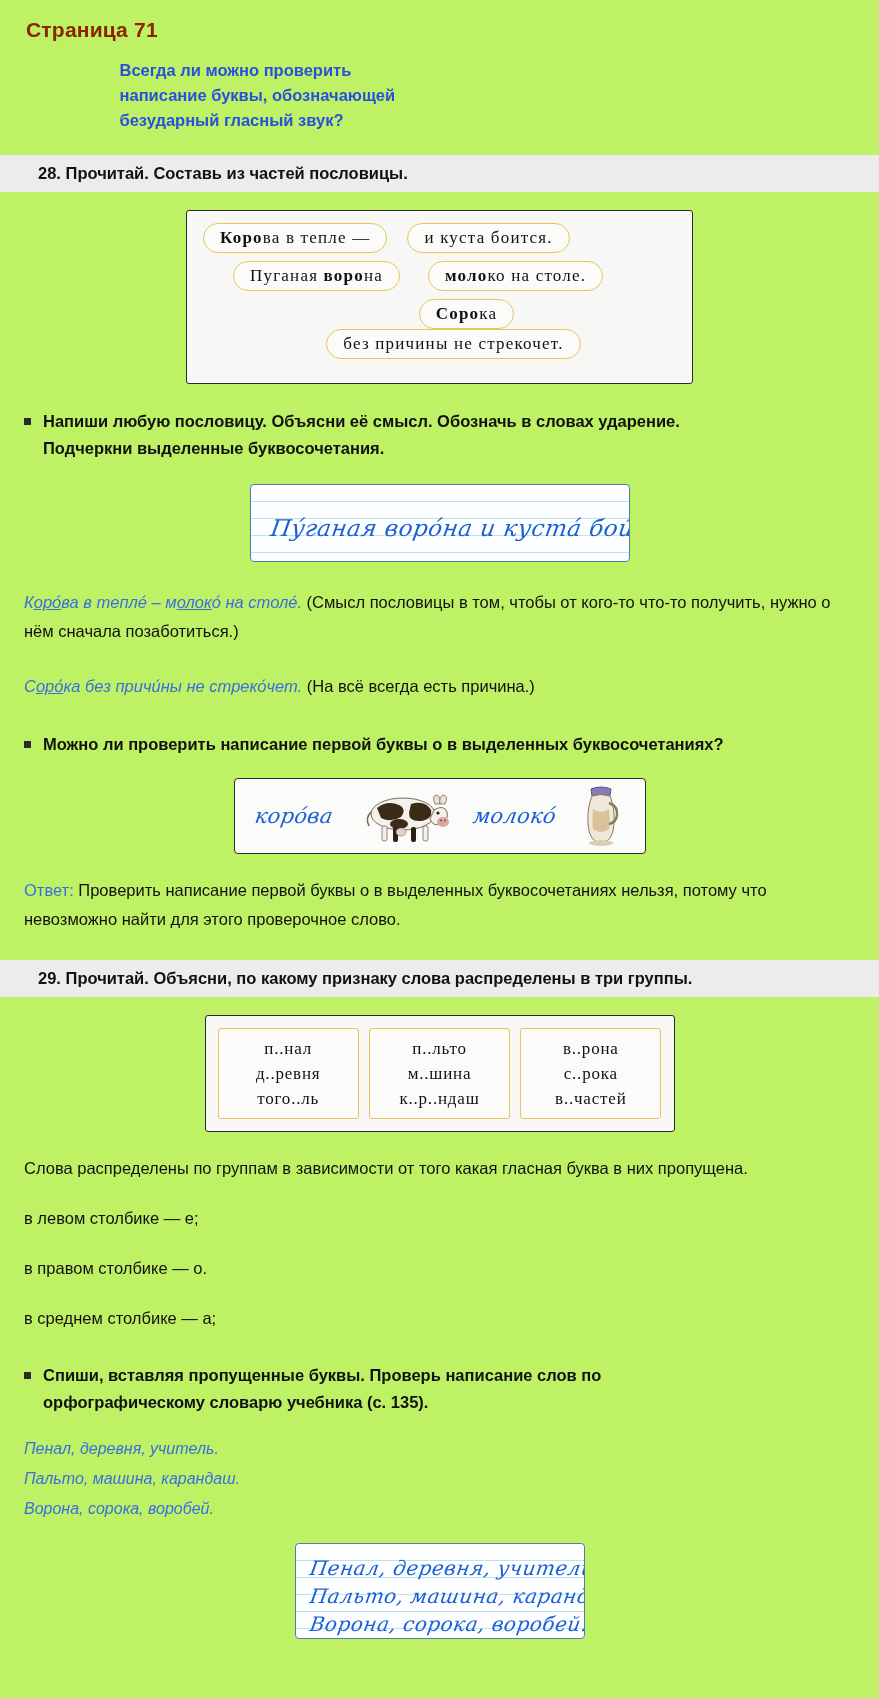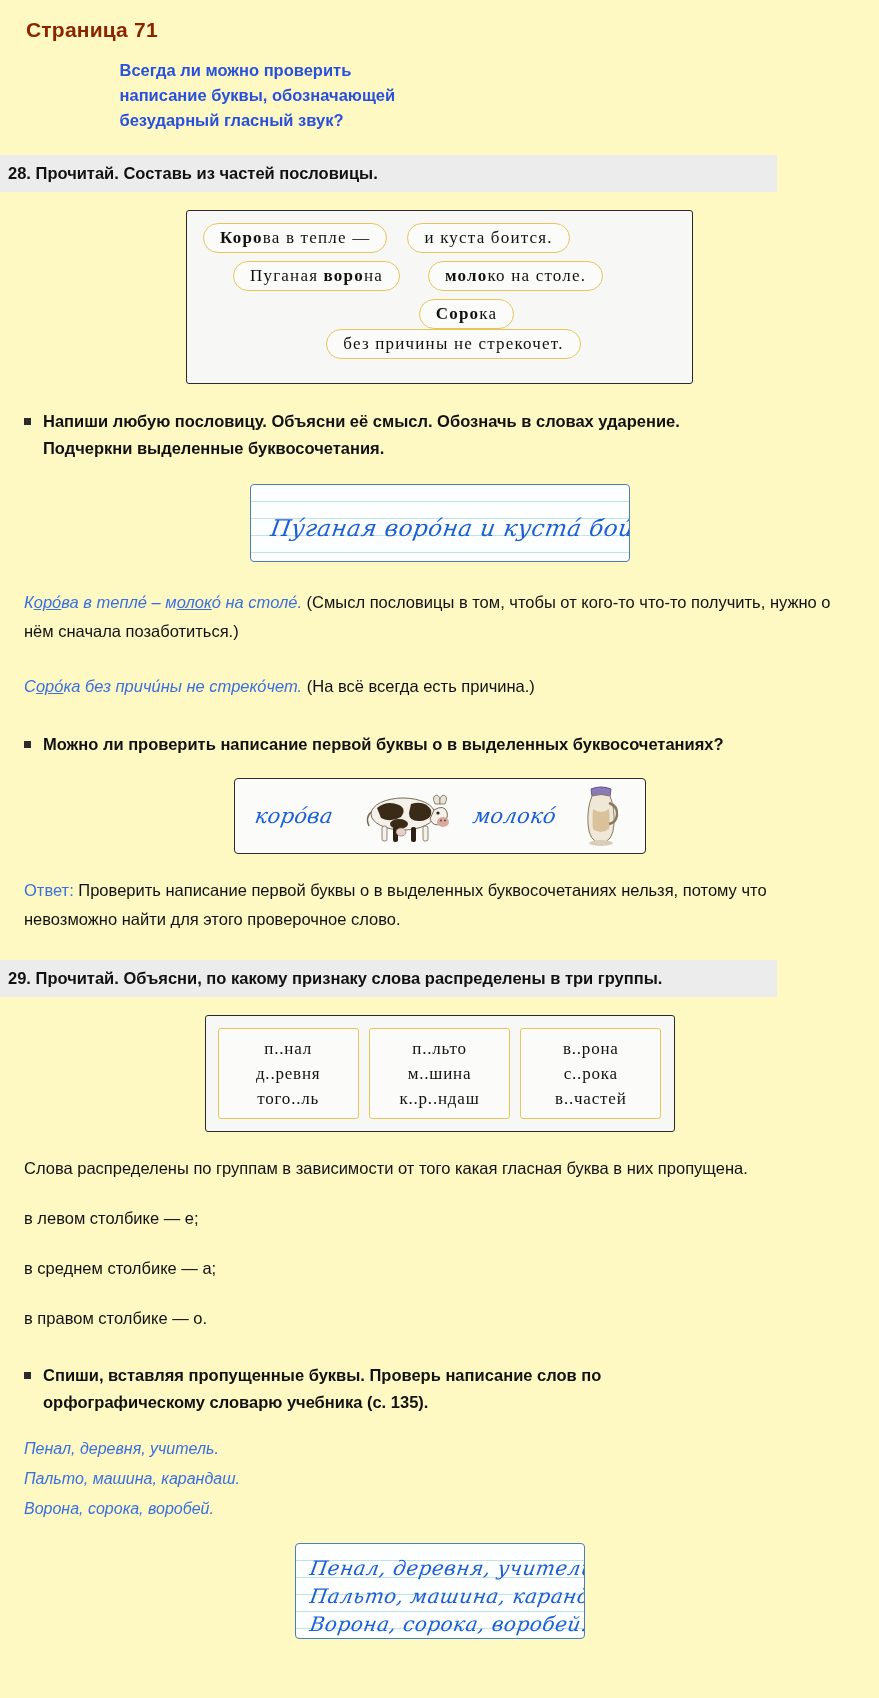--- a/index.html
+++ b/index.html
@@ -10,21 +10,21 @@
   body {
     width: 879px;
     font-family: "Liberation Sans", sans-serif;
     color: #1a1a1a;
     -webkit-font-smoothing: antialiased;
   }
   .page {
     width: 879px;
     min-height: 1698px;
     position: relative;
-    background: #fef9c3;
+    background: #bef264;
     box-sizing: border-box;
     padding: 0;
   }
   .page-title {
     color: #8b2500;
     font-weight: bold;
     font-size: 21px;
     padding: 18px 0 0 26px;
     letter-spacing: 0.2px;
   }
@@ -35,23 +35,23 @@
     font-size: 16.5px;
     line-height: 25px;
     margin: 16px auto 0 auto;
     width: 640px;
   }
   .ex-header {
     background: #ececec;
     font-weight: bold;
     font-size: 16.5px;
     color: #111;
-    padding: 9px 0 9px 8px;
+    padding: 9px 0 9px 38px;
     margin-top: 22px;
-    width: 777px;
+    width: 879px;
     box-sizing: border-box;
   }
   
   .parts-box {
     border: 1.5px solid #2b2b2b;
     border-radius: 3px;
     background: #f7f7f5;
     width: 507px;
     margin: 18px auto 0 auto;
     padding: 12px 10px 12px 10px;
@@ -333,22 +333,22 @@
     </div>
     <div class="group-cell">
       <div>в..рона</div>
       <div>с..рока</div>
       <div>в..частей</div>
     </div>
   </div>
 
   <div class="plain-line">Слова распределены по группам в зависимости от того какая гласная буква в них пропущена.</div>
   <div class="plain-line">в левом столбике — е;</div>
+  <div class="plain-line">в правом столбике — о.</div>
   <div class="plain-line">в среднем столбике — а;</div>
-  <div class="plain-line">в правом столбике — о.</div>
 
   <div class="bullet-task" style="margin-top:30px;">
     <span class="bullet-sq"></span>
     <span>
       <span>Спиши, вставляя пропущенные буквы. Проверь написание слов по</span><br>
       <span>орфографическому словарю учебника (с. 135).</span>
     </span>
   </div>
 
   <div class="blue-italic-line first">Пенал, деревня, учитель.</div>

